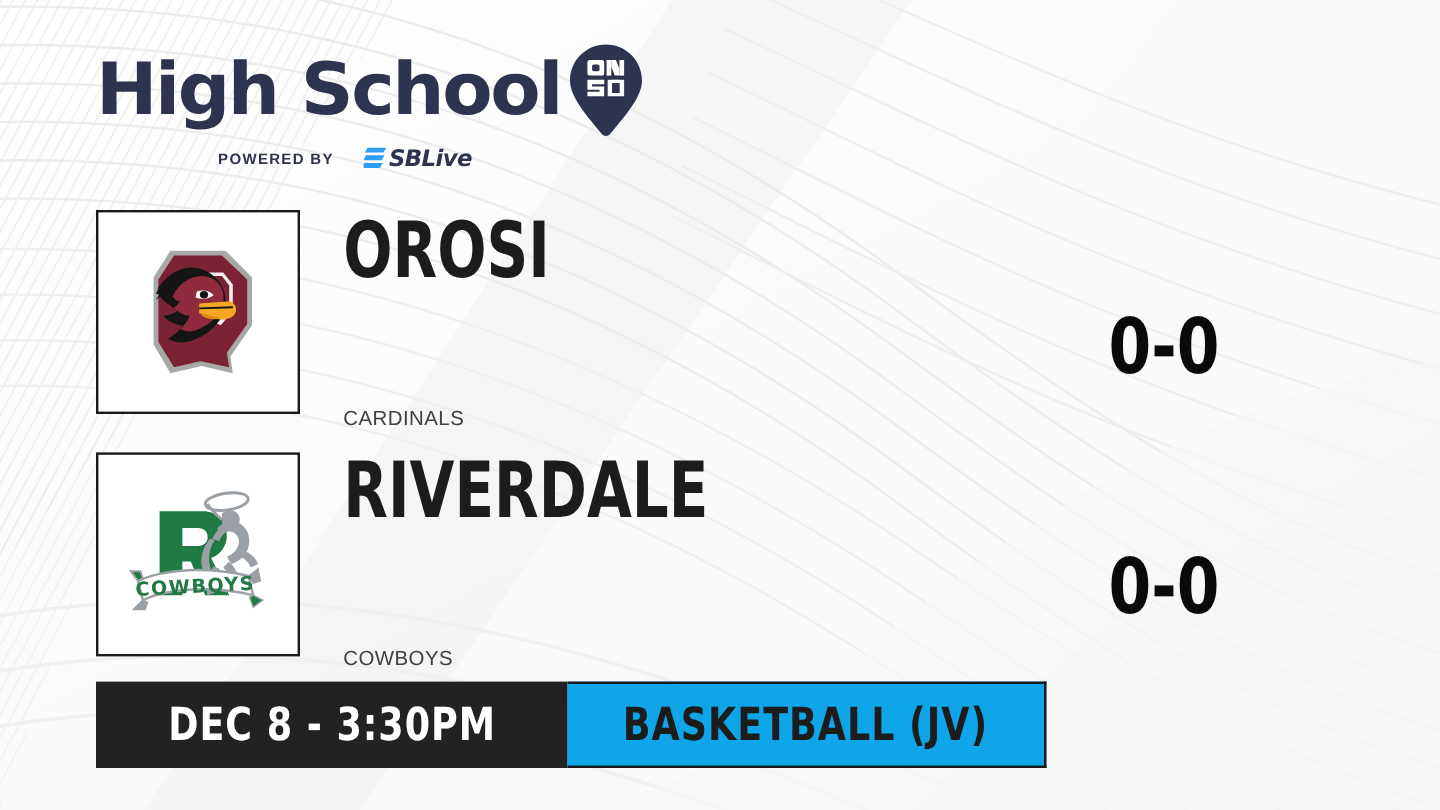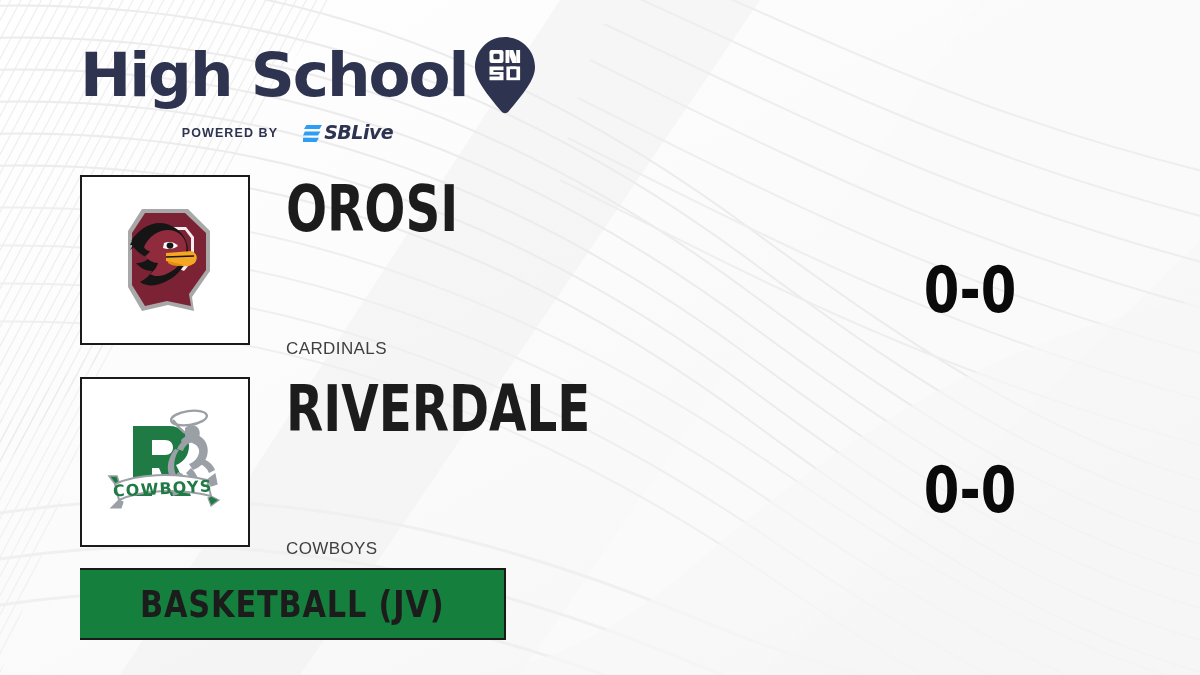--- a/index.html
+++ b/index.html
@@ -35,21 +35,21 @@
     margin-top:9px;
     display:flex;align-items:center;justify-content:center;
     gap:25px;
     width:415px;
   }
   .powered-label{
     font-family:"Liberation Sans", sans-serif;
     font-weight:700;font-size:12.5px;letter-spacing:1.1px;color:#2e3350;
     white-space:nowrap;
   }
-  .sblive{display:flex;align-items:flex-end;gap:2px;}
+  .sblive{display:flex;align-items:flex-start;gap:2px;}
   .sblive-mark{width:19px;height:17px;}
   .sblive-word{
     font-family:"DejaVu Sans", sans-serif;
     font-weight:700;font-style:italic;font-size:19px;letter-spacing:-0.5px;
     color:#2e3350;line-height:1;white-space:nowrap;
   }
 
   
   .logo-box{
     position:absolute;left:80px;width:170px;height:170px;
@@ -105,24 +105,24 @@
     padding:0 26px;
   }
   .infobar-date span{
     font-family:"DejaVu Sans", sans-serif;
     font-weight:700;font-size:38px;color:#ffffff;line-height:1;
     letter-spacing:1px;
     transform:scaleX(0.80);transform-origin:center center;
     white-space:nowrap;
   }
   .infobar-sport{
-    background:#15803d;border:2px solid #1a1a1a;border-left:none;
+    background:#0ea5e9;border:2px solid #1a1a1a;border-left:none;
     box-sizing:border-box;
     display:flex;align-items:center;justify-content:center;
-    padding:0 22px;
+    padding:0 8px;
   }
   .infobar-sport span{
     font-family:"DejaVu Sans", sans-serif;
     font-weight:700;font-size:38px;color:#1c1c1c;line-height:1;
     letter-spacing:1px;
     transform:scaleX(0.80);transform-origin:center center;
     white-space:nowrap;
   }
 </style>
 </head>
@@ -311,18 +311,21 @@
         <text x="60" y="94" text-anchor="middle" font-family="DejaVu Sans, sans-serif" font-size="16" font-weight="700" fill="#1f7a44" transform="rotate(-3 60 94)" letter-spacing="1.2">COWBOYS</text>
       </svg>
     </span>
   </div>
 
   <div class="team-name second">RIVERDALE</div>
   <div class="mascot second">COWBOYS</div>
   <div class="score second">0-0</div>
 
   <div class="infobar">
+    <div class="infobar-date">
+      <span>DEC 8 - 3:30PM</span>
+    </div>
     <div class="infobar-sport">
       <span>BASKETBALL (JV)</span>
     </div>
   </div>
 
 </div>
 
 </body></html>

